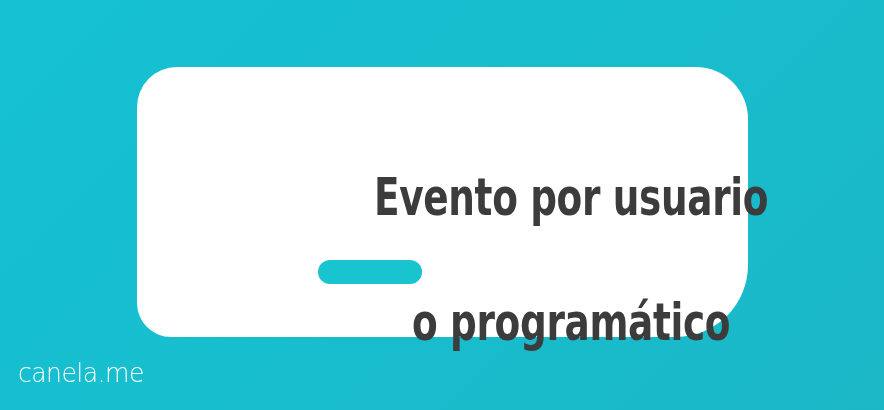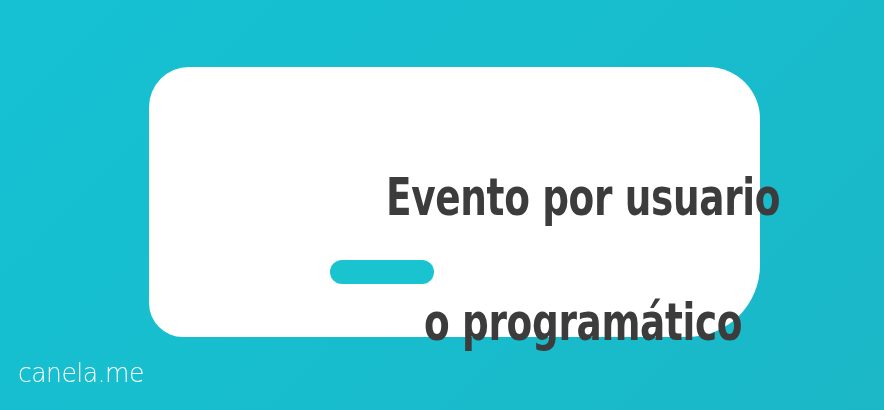--- a/index.html
+++ b/index.html
@@ -27,21 +27,20 @@
     position: absolute;
     left: 137px;
     top: 67px;
     width: 611px;
     height: 270px;
     background: #FFFFFF;
     border-top-left-radius: 40px;
     border-top-right-radius: 52px;
     border-bottom-right-radius: 72px;
     border-bottom-left-radius: 34px;
-    margin-left: 12px;
   }
 
   
   .headline {
     position: absolute;
     margin: 0;
     color: #3C3C3C;
     font-family: "DejaVu Sans", sans-serif;
     font-weight: 700;
     font-size: 52px;

